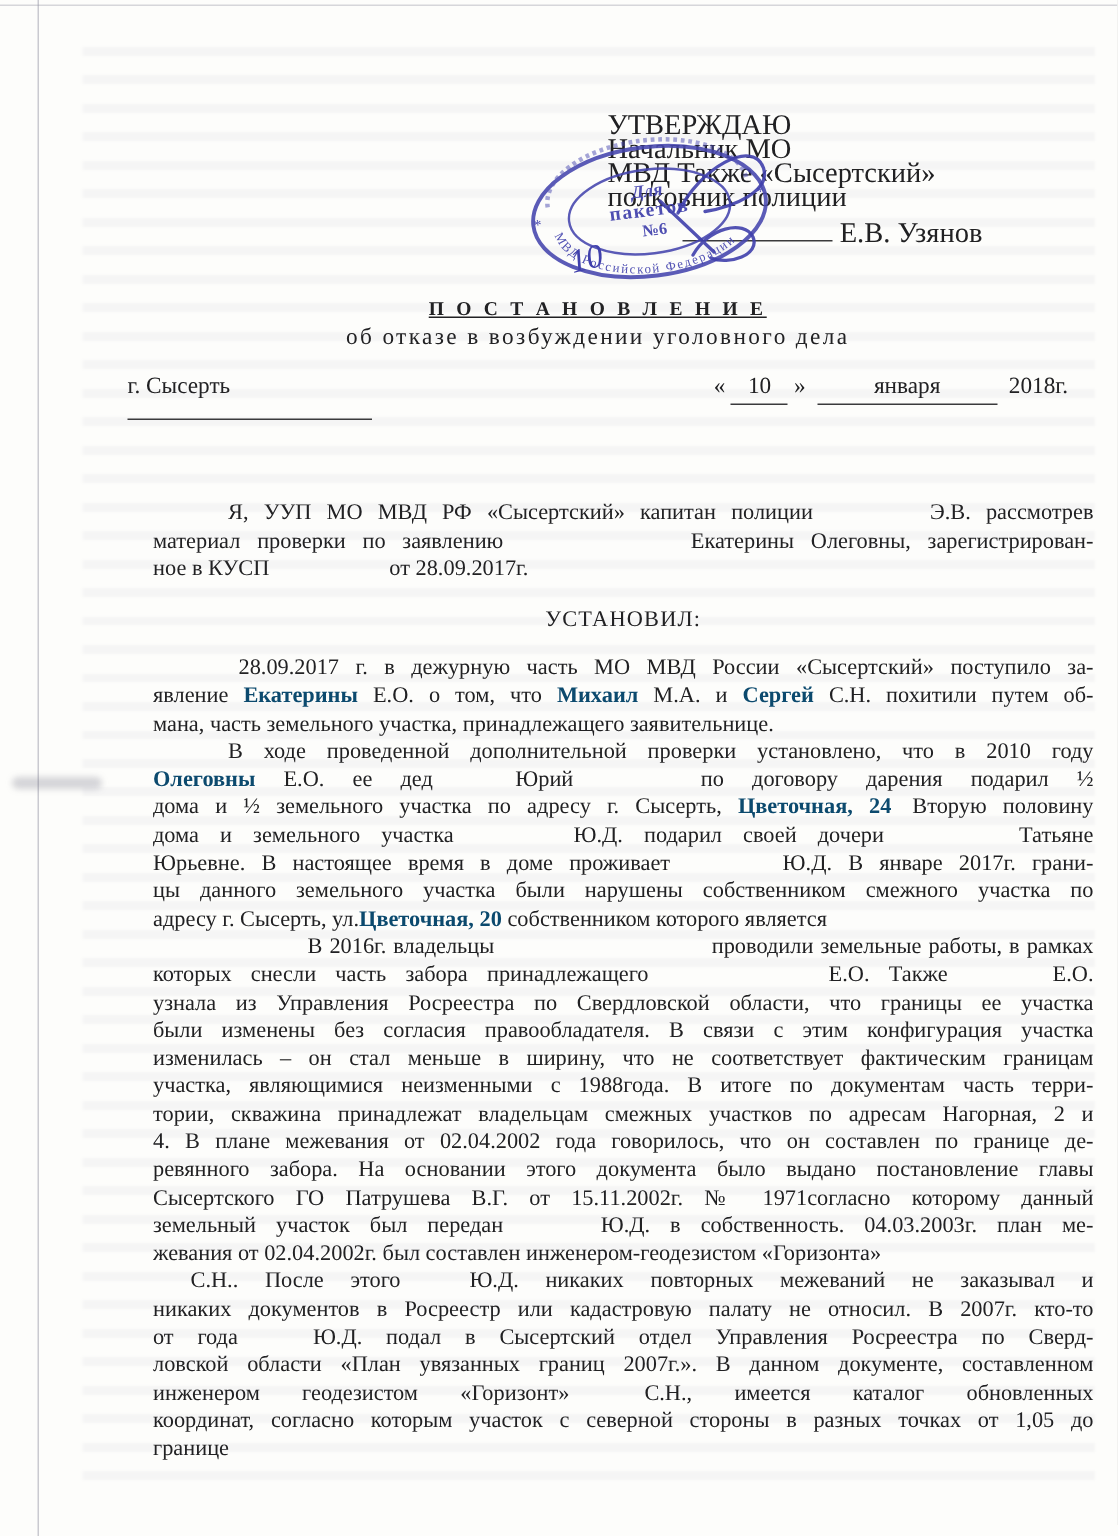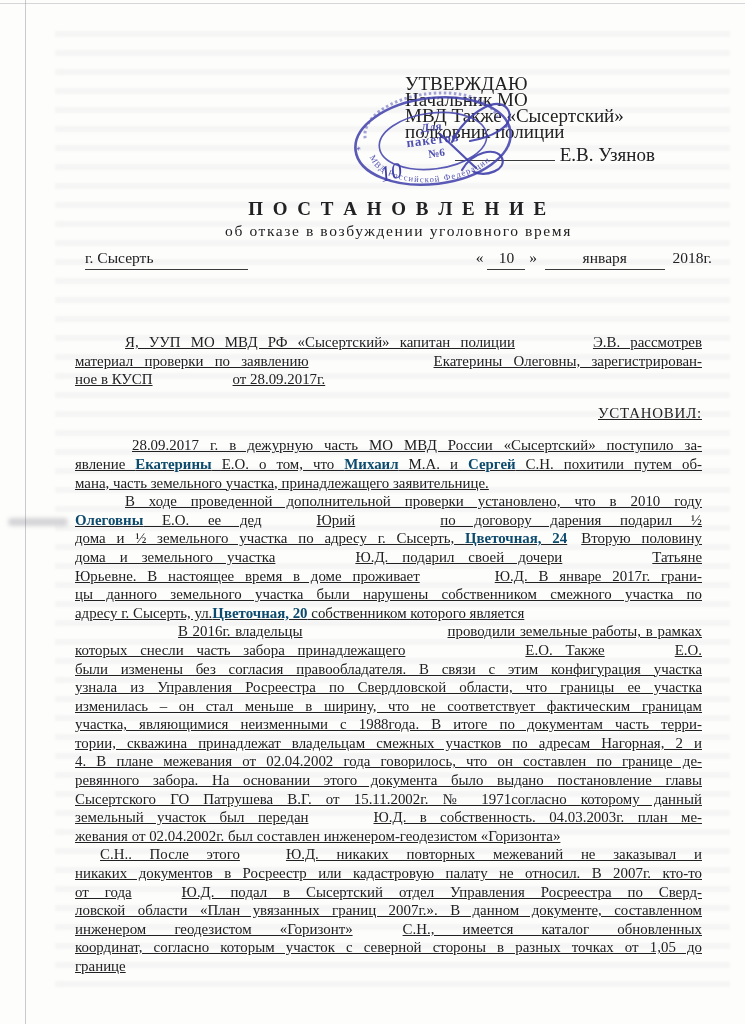--- a/index.html
+++ b/index.html
@@ -16,37 +16,37 @@
   
   .approval{position:absolute;left:405px;top:59px;width:280px;font-size:19px;line-height:16px;margin-top:17px;}
   .approval .arow{white-space:nowrap;}
   .bl{display:inline-block;border-bottom:1px solid #3a3a3c;height:14px;vertical-align:baseline;}
   .sigrow{margin-top:6px;margin-left:50px;white-space:nowrap;}
   .daterow{margin-top:4px;margin-left:10px;white-space:nowrap;}
 
   .stamp{position:absolute;left:336px;top:78px;pointer-events:none;}
 
   .titleblock{position:absolute;left:85px;top:198px;width:627px;text-align:center;}
-  .title{font-weight:bold;font-size:19px;letter-spacing:2.5px;white-space:nowrap;}
+  .title{font-weight:bold;font-size:13px;letter-spacing:2.5px;white-space:nowrap;text-decoration:underline;}
   .subtitle{font-size:15.5px;letter-spacing:1.6px;margin-top:2px;white-space:nowrap;}
 
   .placedate{position:absolute;left:85px;top:249px;width:627px;display:flex;justify-content:space-between;font-size:15.5px;}
-  .place{display:inline-block;border-bottom:1px solid #3a3a3c;padding-right:95px;padding-bottom:2px;}
+  .place{display:inline-block;border-bottom:1px solid #3a3a3c;padding-right:95px;padding-bottom:12px;}
   .dright{white-space:nowrap;}
   .u{display:inline-block;border-bottom:1px solid #3a3a3c;text-align:center;padding-bottom:2px;}
   .u.w40{min-width:38px;}
   .u.w120{min-width:120px;}
 
   
-  .textcol{position:absolute;left:75px;top:333px;width:627px;font-size:14.9px;line-height:18.6px;text-decoration:underline;}
+  .textcol{position:absolute;left:102px;top:333px;width:627px;font-size:14.9px;line-height:18.6px;}
   .tline{text-align:justify;text-align-last:justify;white-space:normal;overflow:hidden;height:18.6px;}
   .tline.nj{text-align:center;text-align-last:left;}
   .sp{display:inline-block;height:1px;}
   .red{color:#0c4a6e;font-weight:bold;}
-  .heading{text-align:right;letter-spacing:.8px;margin:15px 0 14px 0;}
+  .heading{text-align:center;letter-spacing:.8px;margin:15px 0 14px 0;}
 </style>
 </head>
 <body>
 
 <div class="page">
   <div class="ghost"></div>
   <div class="fold-v"></div>
   <div class="fold-h"></div>
   <div class="smudge"></div>
 
@@ -81,21 +81,21 @@
     <g stroke="#4040ac" fill="none" stroke-width="2.2" stroke-linecap="round" opacity="0.9">
       <path d="M116 64 C130 34 166 14 173 34 C178 50 152 60 134 63"></path>
       <path d="M104 56 L140 90"></path>
       <path d="M126 92 C136 74 160 68 166 80 C171 92 150 99 138 94"></path>
     </g>
     <text x="46" y="104" font-size="22" font-style="italic" fill="#4040ac" transform="rotate(-14 46 104)" font-family="Liberation Serif, serif">10</text>
   </svg>
 
   <div class="titleblock">
     <div class="title">П О С Т А Н О В Л Е Н И Е</div>
-    <div class="subtitle">об отказе в возбуждении уголовного время</div>
+    <div class="subtitle">об отказе в возбуждении уголовного дела</div>
   </div>
 
   <div class="placedate">
     <span class="place">г. Сысерть</span>
     <span class="dright">
       <span>«</span>
       <span class="u w40">10</span>
       <span>»</span>&nbsp;
       <span class="u w120">января</span>&nbsp;
       <span>2018г.</span>
@@ -115,22 +115,22 @@
         <div class="tline nj"><span>мана, часть земельного участка, принадлежащего заявительнице.</span></div>
         <div class="tline"><span class="sp" style="width: 50px;"></span><span>В ходе проведенной дополнительной проверки установлено, что в 2010 году</span></div>
         <div class="tline"><span class="red">Олеговны</span><span> Е.О. ее дед</span><span class="sp" style="width: 55px;"></span><span>Юрий</span><span class="sp" style="width: 85px;"></span><span>по договору дарения подарил ½</span></div>
         <div class="tline"><span>дома и ½ земельного участка по адресу г. Сысерть, </span><span class="red">Цветочная, 24</span><span class="sp" style="width: 14px;"></span><span>Вторую половину</span></div>
         <div class="tline"><span>дома и земельного участка</span><span class="sp" style="width: 80px;"></span><span>Ю.Д. подарил своей дочери</span><span class="sp" style="width: 90px;"></span><span>Татьяне</span></div>
         <div class="tline"><span>Юрьевне. В настоящее время в доме проживает</span><span class="sp" style="width: 75px;"></span><span>Ю.Д.  В январе 2017г. грани-</span></div>
         <div class="tline"><span>цы данного земельного участка были нарушены собственником смежного участка по</span></div>
         <div class="tline nj"><span>адресу г. Сысерть, ул.</span><span class="red">Цветочная, 20</span><span> собственником которого является</span></div>
         <div class="tline"><span class="sp" style="width: 103px;"></span><span>В 2016г. владельцы</span><span class="sp" style="width: 145px;"></span><span>проводили земельные работы, в рамках</span></div>
         <div class="tline"><span>которых снесли часть забора принадлежащего</span><span class="sp" style="width: 120px;"></span><span>Е.О. Также</span><span class="sp" style="width: 70px;"></span><span>Е.О.</span></div>
+        <div class="tline"><span>узнала из Управления Росреестра по Свердловской области, что границы ее участка</span></div>
         <div class="tline"><span>были изменены без согласия правообладателя. В связи с этим конфигурация участка</span></div>
-        <div class="tline"><span>узнала из Управления Росреестра по Свердловской области, что границы ее участка</span></div>
         <div class="tline"><span>изменилась – он стал меньше в ширину, что не соответствует фактическим границам</span></div>
         <div class="tline"><span>участка, являющимися неизменными с 1988года. В итоге по документам часть терри-</span></div>
         <div class="tline"><span>тории, скважина принадлежат владельцам смежных участков по адресам Нагорная, 2 и</span></div>
         <div class="tline"><span>4.  В плане межевания от 02.04.2002 года говорилось, что он составлен по границе де-</span></div>
         <div class="tline"><span>ревянного забора. На основании этого документа было выдано постановление главы</span></div>
         <div class="tline"><span>Сысертского ГО Патрушева В.Г.  от 15.11.2002г.  № 1971согласно которому данный</span></div>
         <div class="tline"><span>земельный участок был передан</span><span class="sp" style="width: 65px;"></span><span>Ю.Д. в собственность. 04.03.2003г. план ме-</span></div>
         <div class="tline nj"><span>жевания от 02.04.2002г. был составлен инженером-геодезистом «Горизонта»</span></div>
         <div class="tline"><span class="sp" style="width: 25px;"></span><span>С.Н.. После этого</span><span class="sp" style="width: 46px;"></span><span>Ю.Д. никаких повторных межеваний не заказывал и</span></div>
         <div class="tline"><span>никаких документов в Росреестр или кадастровую палату не относил. В 2007г. кто-то</span></div>

